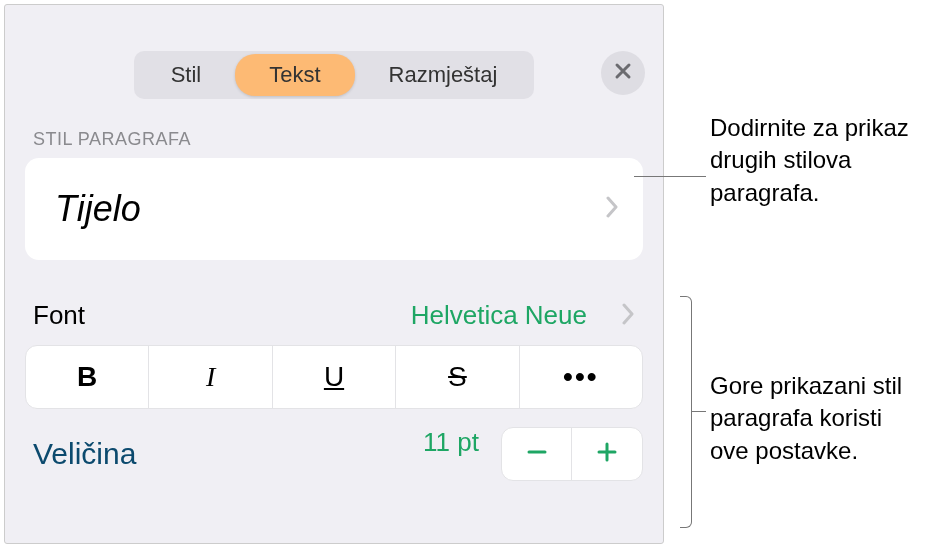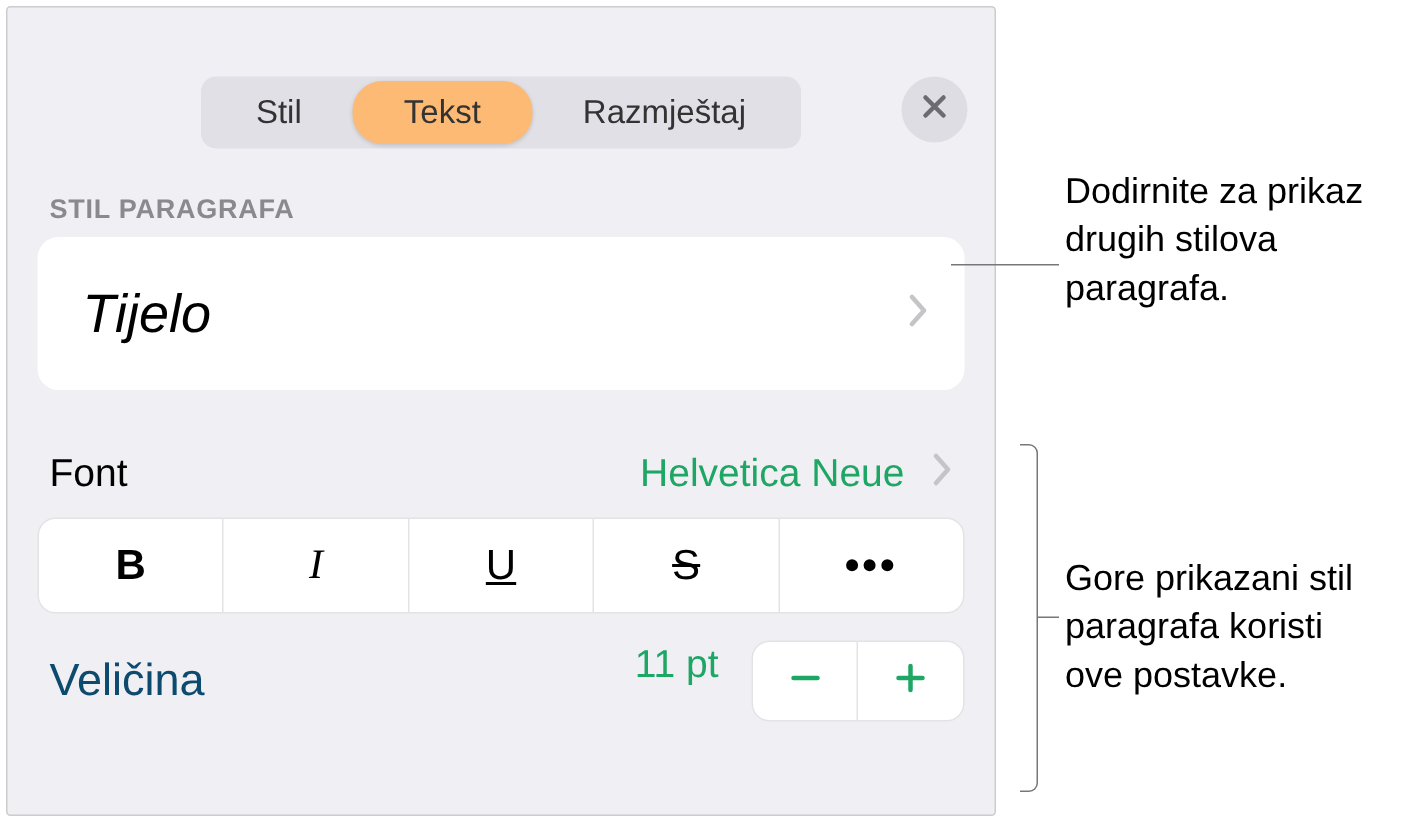--- a/index.html
+++ b/index.html
@@ -62,21 +62,20 @@
       justify-content: center;
       cursor: pointer;
     }
     .close-btn svg { width: 20px; height: 20px; }
     .section-label {
       font-size: 18px;
       color: #8a8a8e;
       letter-spacing: 0.5px;
       padding: 20px 28px 8px 28px;
       text-transform: uppercase;
-      font-weight: bold;
     }
     .style-row {
       background: #fff;
       margin: 0 20px;
       border-radius: 14px;
       padding: 30px 24px 30px 30px;
       display: flex;
       align-items: center;
       justify-content: space-between;
       cursor: pointer;
@@ -98,21 +97,21 @@
       padding: 40px 28px 14px 28px;
       cursor: pointer;
     }
     .font-label {
       font-size: 26px;
       color: #000;
     }
     .font-value {
       display: flex;
       align-items: center;
-      gap: 18px;
+      gap: 34px;
     }
     .font-name {
       font-size: 26px;
       color: #1ea664;
     }
     .format-buttons {
       display: flex;
       margin: 0 20px;
       background: #fff;
       border-radius: 12px;

